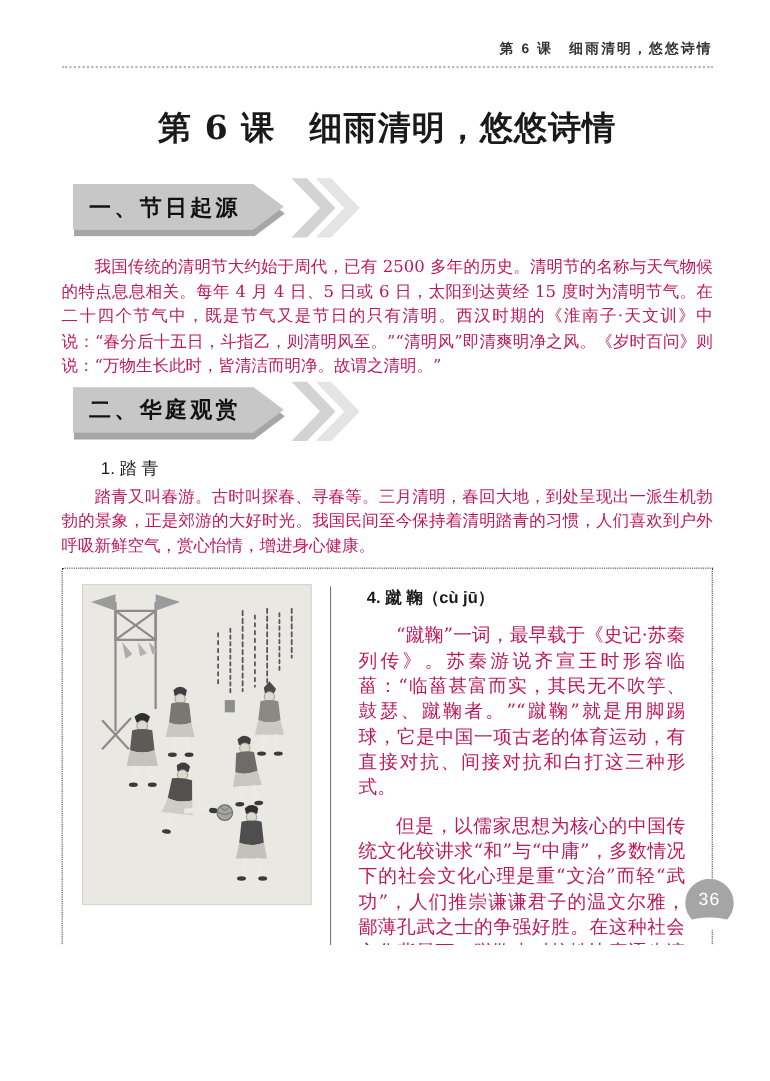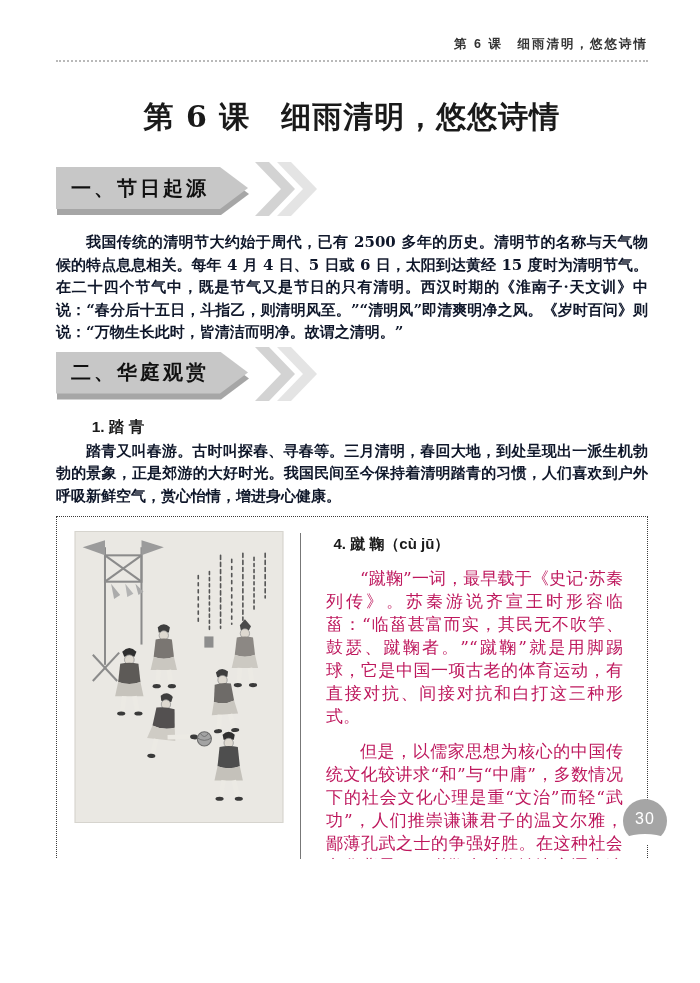--- a/index.html
+++ b/index.html
@@ -34,21 +34,21 @@
   .main-title{
     margin:34px 0 0 0;
     text-align:center;
     font-size:30px;
     line-height:42px;
     font-weight:900;
     letter-spacing:1px;
     font-family:"DejaVu Serif","Liberation Serif",serif;
   }
   
-  .banner-wrap{position:relative;height:48px;}
+  .banner-wrap{position:relative;height:48px;margin-left:10px;}
   .banner-wrap.first{margin-top:29px;}
   .banner-wrap.second{margin-top:8px;}
   .banner-shadow{
     position:absolute;left:1px;top:6px;width:192px;height:42px;
     background:#a6a6a6;
     clip-path:polygon(0 0, calc(100% - 28px) 0, 100% 50%, calc(100% - 28px) 100%, 0 100%);
   }
   .banner{
     position:absolute;left:0;top:0;width:192px;height:42px;
     background:#c7c7c7;
@@ -59,28 +59,27 @@
     font-size:20px;font-weight:700;letter-spacing:3px;color:#111;
   }
   .banner-chevrons{position:absolute;left:198px;top:-6px;}
   
   .body-p{
     margin:0;
     font-size:15px;
     line-height:22.5px;
     text-align:justify;
     text-indent:2em;
-    color:#0f172a;
-    font-weight:bold;
+    color:#be185d;
   }
   .body-p.after-banner{margin-top:16px;}
   .sub-heading{
     margin:15px 0 0 0;
     font-family:"Liberation Sans","DejaVu Sans",sans-serif;
-    font-size:15.5px;font-weight:bold;
+    font-size:15.5px;font-weight:normal;
     text-indent:2.3em;
     line-height:23px;
   }
   
   .feature-box{
     margin-top:9px;
     border:1.5px dotted #3c3c3c;
     display:flex;
     box-sizing:border-box;
     padding:14px 10px 16px 16px;
@@ -246,16 +245,16 @@
       <p class="box-p">“蹴鞠”一词，最早载于《史记·苏秦列传》。苏秦游说齐宣王时形容临菑：“临菑甚富而实，其民无不吹竽、鼓瑟、蹴鞠者。”“蹴鞠”就是用脚踢球，它是中国一项古老的体育运动，有直接对抗、间接对抗和白打这三种形式。</p>
       <p class="box-p">但是，以儒家思想为核心的中国传统文化较讲求“和”与“中庸”，多数情况下的社会文化心理是重“文治”而轻“武功”，人们推崇谦谦君子的温文尔雅，鄙薄孔武之士的争强好胜。在这种社会文化背景下，蹴鞠由对抗性比赛逐步演变为表演性竞技。</p>
     </div>
   </div>
 
   <div class="page-badge">
     <svg width="48" height="46" viewBox="0 0 48 46">
       <circle cx="24" cy="22" r="22" fill="#a5a5a5"></circle>
       <ellipse cx="24" cy="48" rx="30" ry="13" fill="#ffffff"></ellipse>
     </svg>
-    <span class="num">30</span>
+    <span class="num">36</span>
   </div>
 
 </div>
 
 </body></html>

